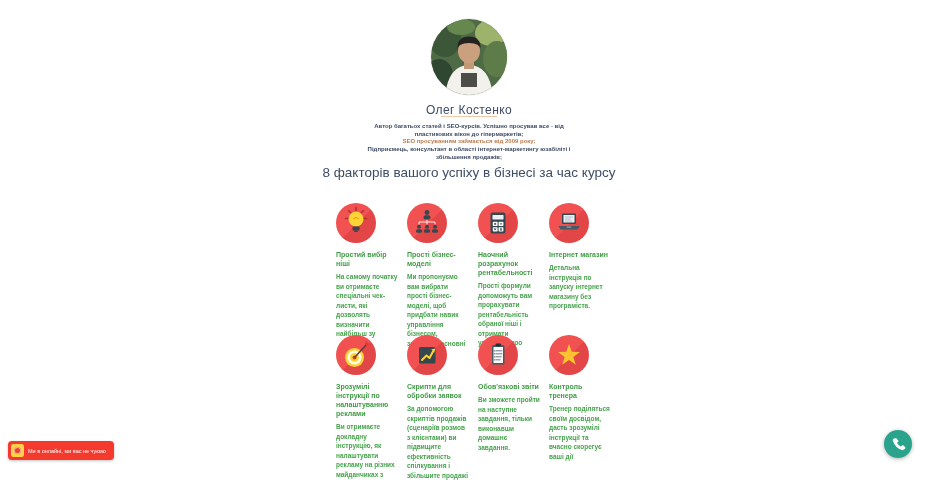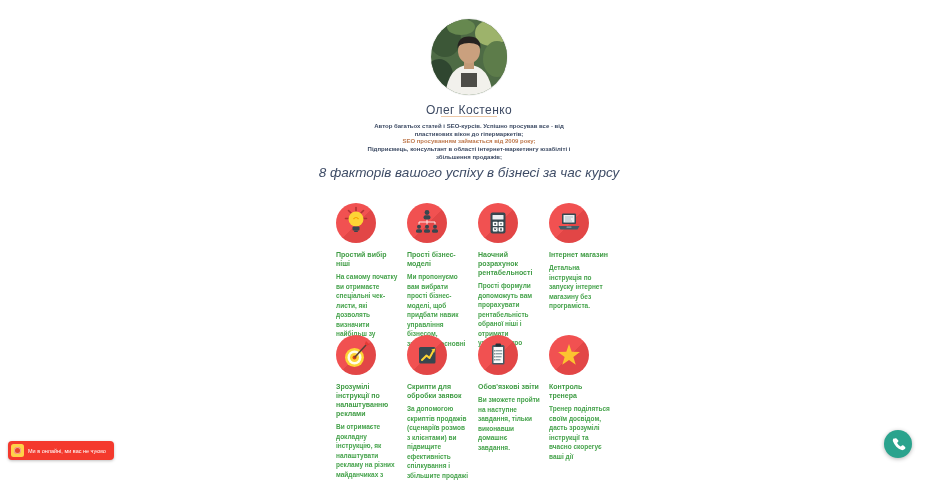--- a/index.html
+++ b/index.html
@@ -24,21 +24,21 @@
   }
   
   .bio{
     position:absolute;left:344px;top:123px;width:250px;text-align:center;
     font-size:6px;line-height:7.7px;color:#3c4a63;font-weight:bold;
   }
   .bio .hl{color:#bf7a4e;}
   
   .main-heading{
     position:absolute;left:0;top:165px;width:938px;text-align:center;
-    font-size:13.5px;font-weight:400;color:#3e4c66;font-style:italic;
+    font-size:13.5px;font-weight:400;color:#3e4c66;
   }
   
   .features-grid{
     position:absolute;left:336px;top:203px;width:276px;
     display:grid;grid-template-columns:repeat(4,62px);gap:0 9px;
     grid-auto-rows:132px;
   }
   .feat-card{position:relative;overflow:visible;}
   .feat-icon{
     width:40px;height:40px;border-radius:50%;

